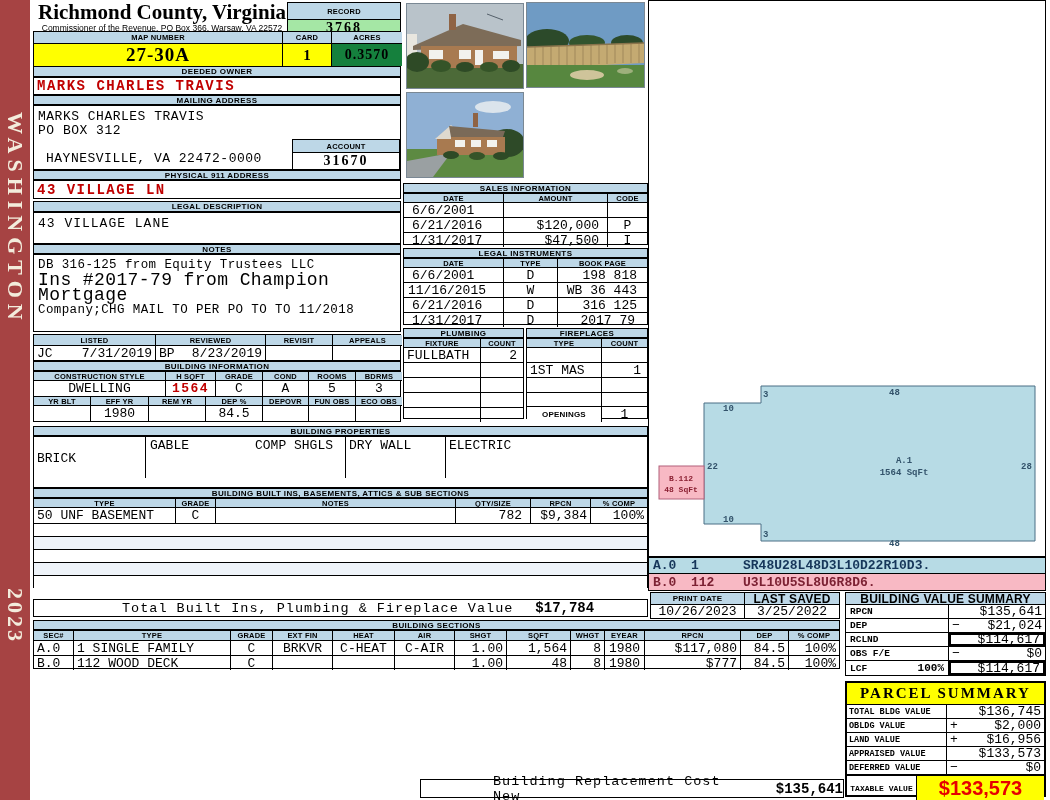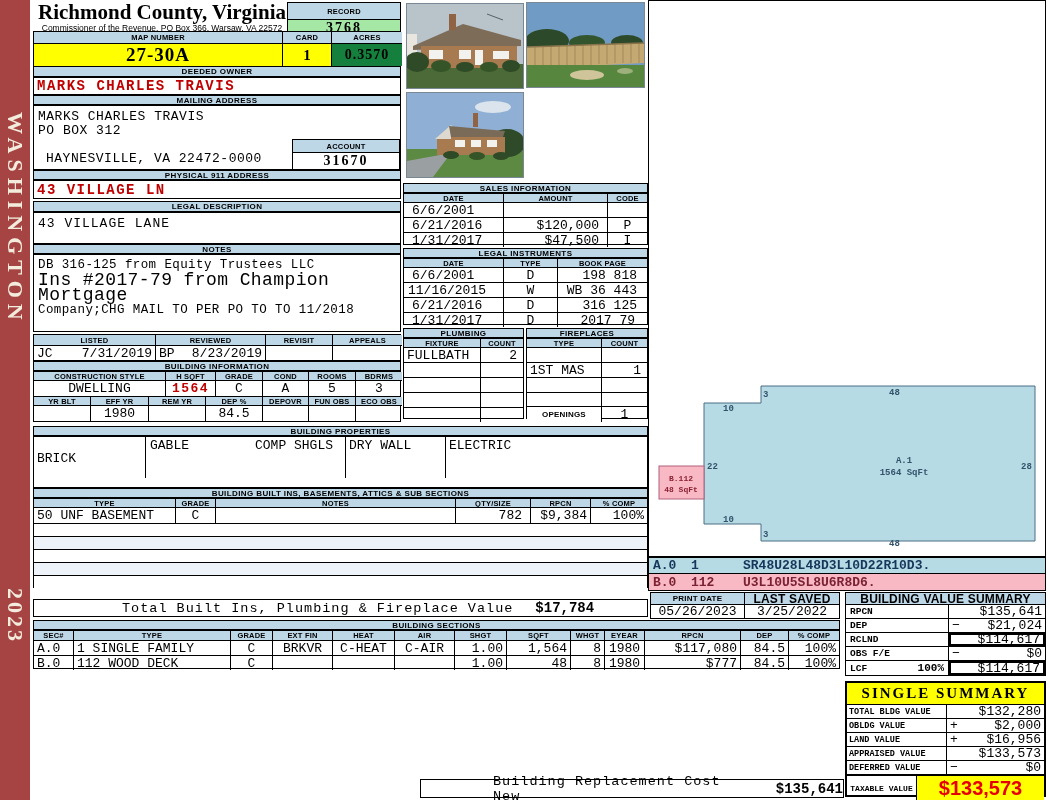--- a/index.html
+++ b/index.html
@@ -429,21 +429,21 @@
   <span style="width:52px">112</span>
   <span>U3L10U5SL8U6R8D6.</span>
 </div>
 
 <div class="tbl" style="left:650px;top:592px;width:190px;height:27px">
   <div class="hrow" style="height:12px">
     <div class="hc" style="width:94px;font-size:8px">PRINT DATE</div>
     <div class="hc" style="width:94px;font-size:12px">LAST SAVED</div>
   </div>
   <div class="drow" style="height:13px">
-    <div class="dc ac" style="width:94px">05/26/2023</div>
+    <div class="dc ac" style="width:94px">10/26/2023</div>
     <div class="dc ac" style="width:94px">3/25/2022</div>
   </div>
 </div>
 
 <div class="bar" style="left:33px;top:620px;width:807px;height:10px">BUILDING SECTIONS</div>
 <div class="tbl" style="left:33px;top:630px;width:807px;height:39px">
   <div class="hrow" style="height:10px">
     <div class="hc" style="width:40px">SEC#</div>
     <div class="hc" style="width:157px">TYPE</div>
     <div class="hc" style="width:42px">GRADE</div>
@@ -541,26 +541,26 @@
       </div>
     <div class="vs-val strongcell">
         <span class="vs-sign"></span>
       <span class="vs-amount">$114,617</span>
       </div>
   </div>
 </div>
 
 <div class="t" style="left:845px;top:681px;width:201px;height:116px;border:2px solid #000;background:#fff">
   <div class="serifb" style="height:21px;background:#ffff00;border-bottom:1px solid #000;display:flex;align-items:center;
-       justify-content:center;font-size:15px;letter-spacing:2px">SINGLE SUMMARY</div>
+       justify-content:center;font-size:15px;letter-spacing:2px">PARCEL SUMMARY</div>
   <div class="ps-row">
     <div class="ps-label">TOTAL BLDG VALUE</div>
     <div class="ps-val">
         <span class="vs-sign" style="width:12px"></span>
-      <span class="vs-amount">$132,280</span>
+      <span class="vs-amount">$136,745</span>
       </div>
   </div>
   <div class="ps-row">
     <div class="ps-label">OBLDG VALUE</div>
     <div class="ps-val">
         <span class="vs-sign" style="width:12px">+</span>
       <span class="vs-amount">$2,000</span>
       </div>
   </div>
   <div class="ps-row">

